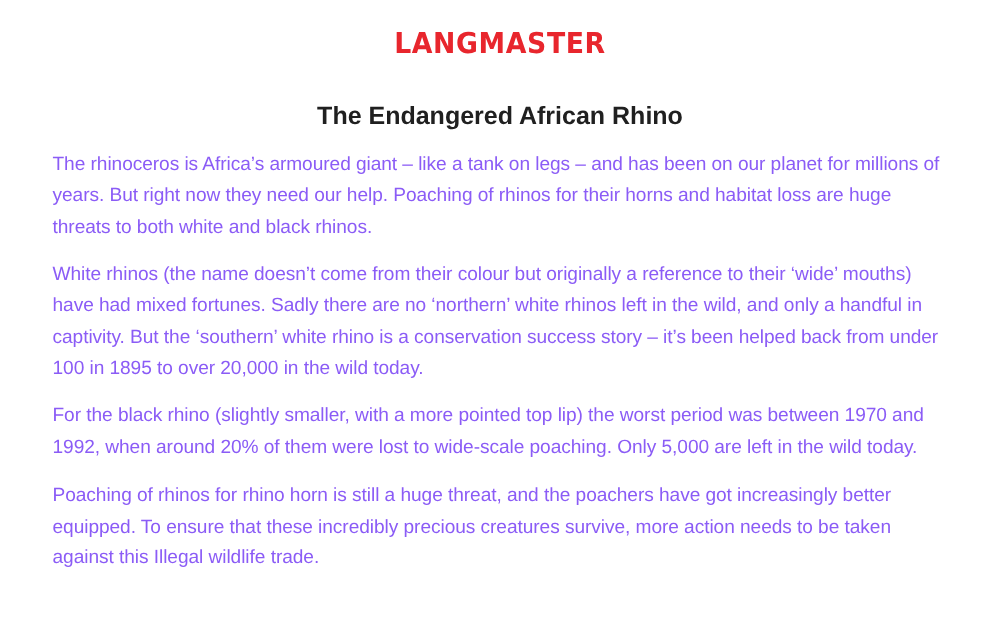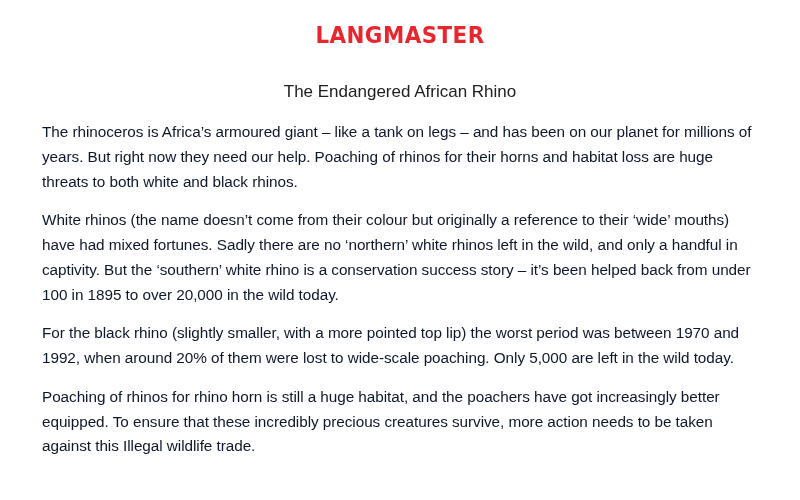--- a/index.html
+++ b/index.html
@@ -32,34 +32,35 @@
     letter-spacing: 0.5px;
     color: #e8262d;
     transform: scaleX(0.93);
   }
   .doc-title {
     position: absolute;
     top: 82px;
     left: 0;
     width: 800px;
     text-align: center;
-    font-size: 17px;
+    font-size: 20px;
     color: #202020;
     font-family: "Liberation Sans", sans-serif;
+    font-weight: bold;
   }
   .body-text {
     position: absolute;
     top: 120px;
     left: 42px;
     width: 720px;
   }
   .para {
     font-size: 15.3px;
     line-height: 1.62;
-    color: #0f172a;
+    color: #8b5cf6;
     margin: 0 0 14px 0;
     text-align: left;
     letter-spacing: -0.05px;
   }
   .para:last-child {
     margin-bottom: 0;
   }
 </style>
 </head>
 <body>
@@ -67,16 +68,16 @@
 <div class="page">
 
   <div class="brand">LANGMASTER</div>
 
   <div class="doc-title">The Endangered African Rhino</div>
 
   <div class="body-text">
     <p class="para">The rhinoceros is Africa’s armoured giant – like a tank on legs – and has been on our planet for millions of years. But right now they need our help. Poaching of rhinos for their horns and habitat loss are huge threats to both white and black rhinos.</p>
     <p class="para">White rhinos (the name doesn’t come from their colour but originally a reference to their ‘wide’ mouths) have had mixed fortunes. Sadly there are no ‘northern’ white rhinos left in the wild, and only a handful in captivity. But the ‘southern’ white rhino is a conservation success story – it’s been helped back from under 100 in 1895 to over 20,000 in the wild today.</p>
     <p class="para">For the black rhino (slightly smaller, with a more pointed top lip) the worst period was between 1970 and 1992, when around 20% of them were lost to wide-scale poaching. Only 5,000 are left in the wild today.</p>
-    <p class="para">Poaching of rhinos for rhino horn is still a huge habitat, and the poachers have got increasingly better equipped. To ensure that these incredibly precious creatures survive, more action needs to be taken against this Illegal wildlife trade.</p>
+    <p class="para">Poaching of rhinos for rhino horn is still a huge threat, and the poachers have got increasingly better equipped. To ensure that these incredibly precious creatures survive, more action needs to be taken against this Illegal wildlife trade.</p>
   </div>
 
 </div>
 
 </body></html>

